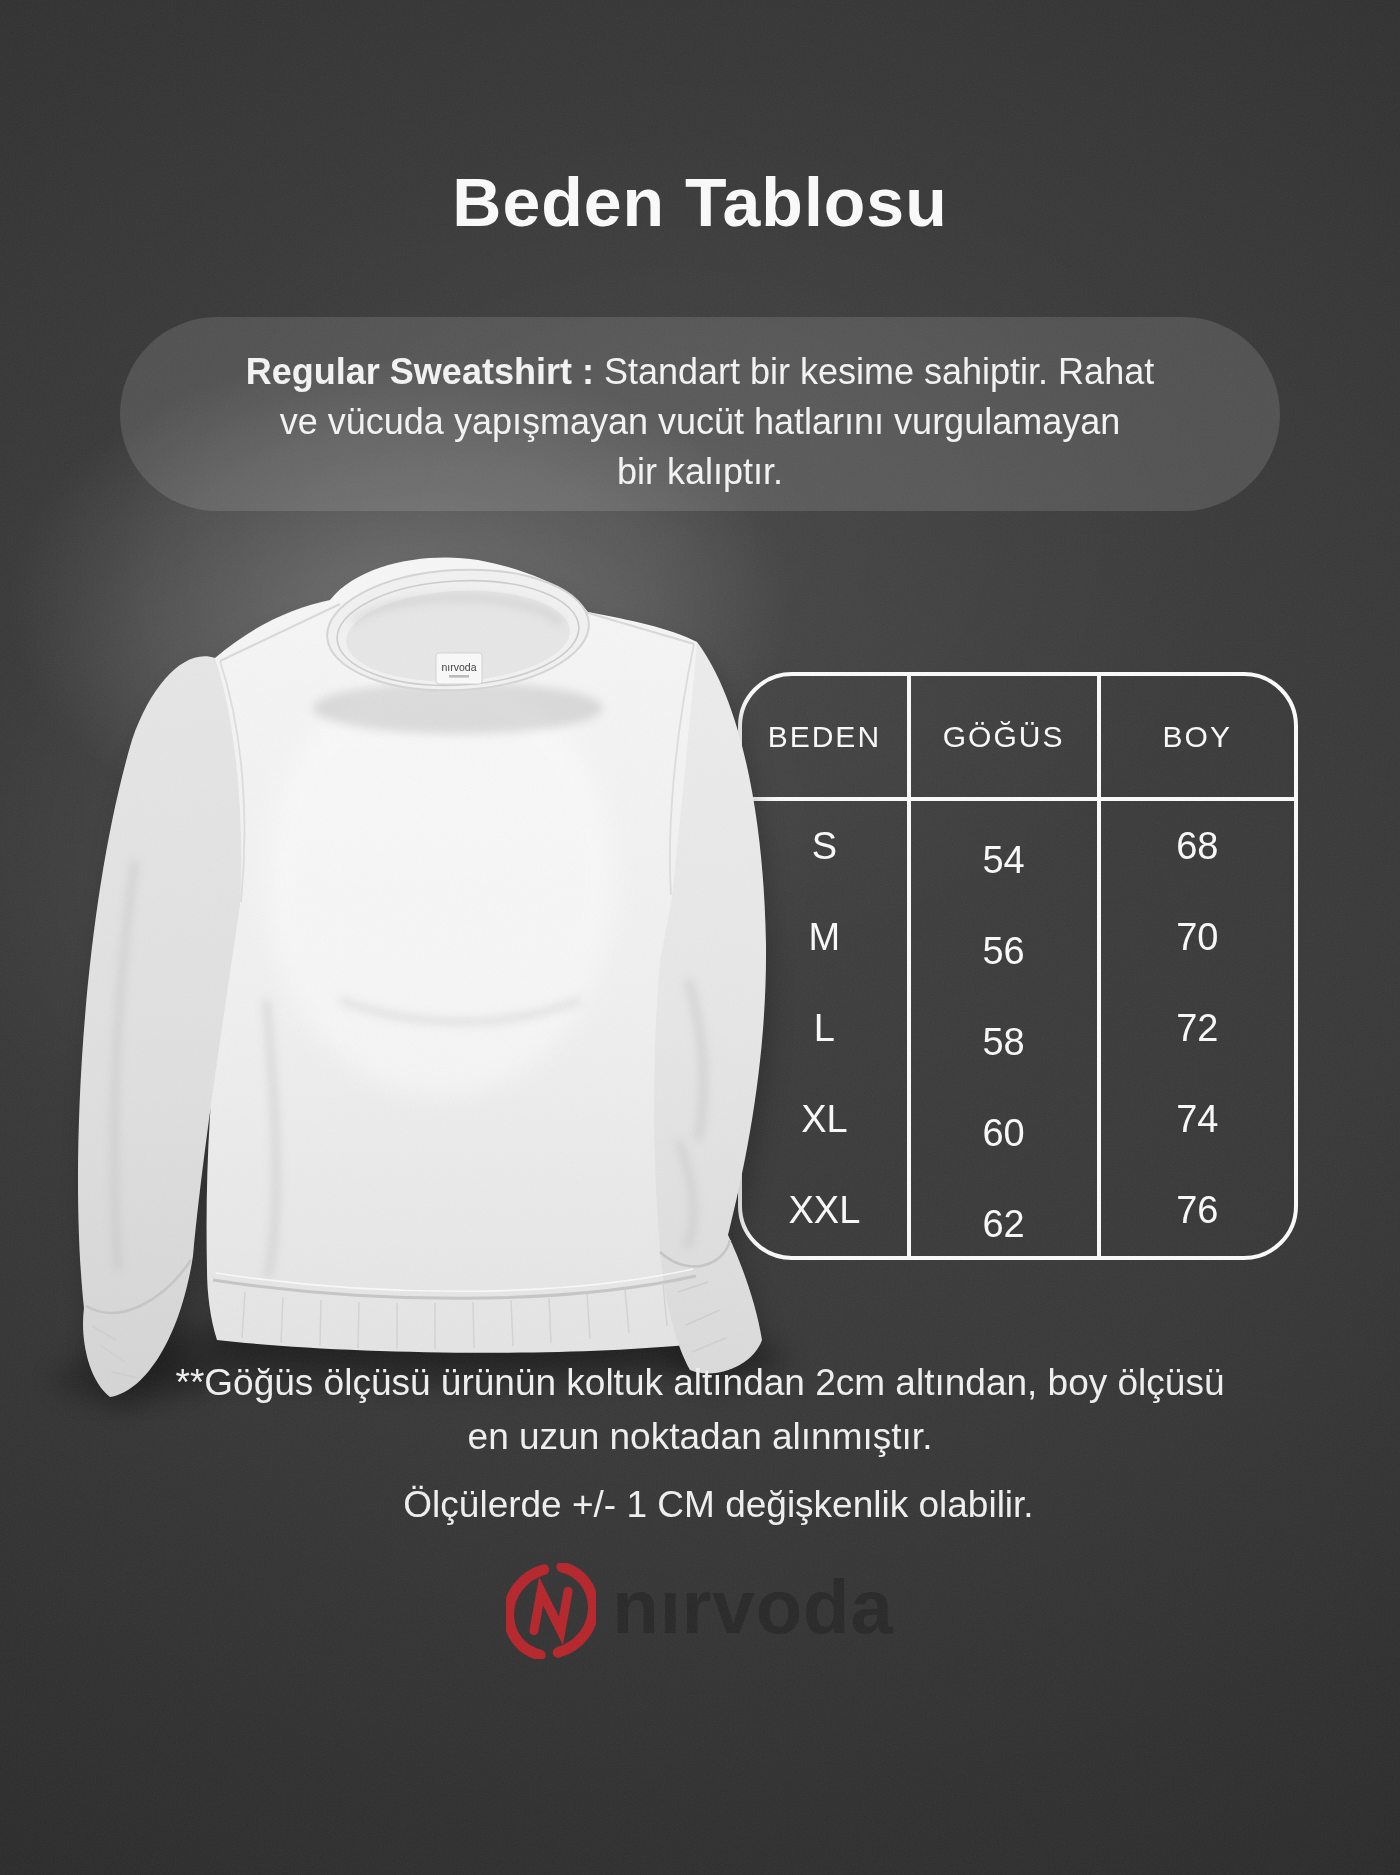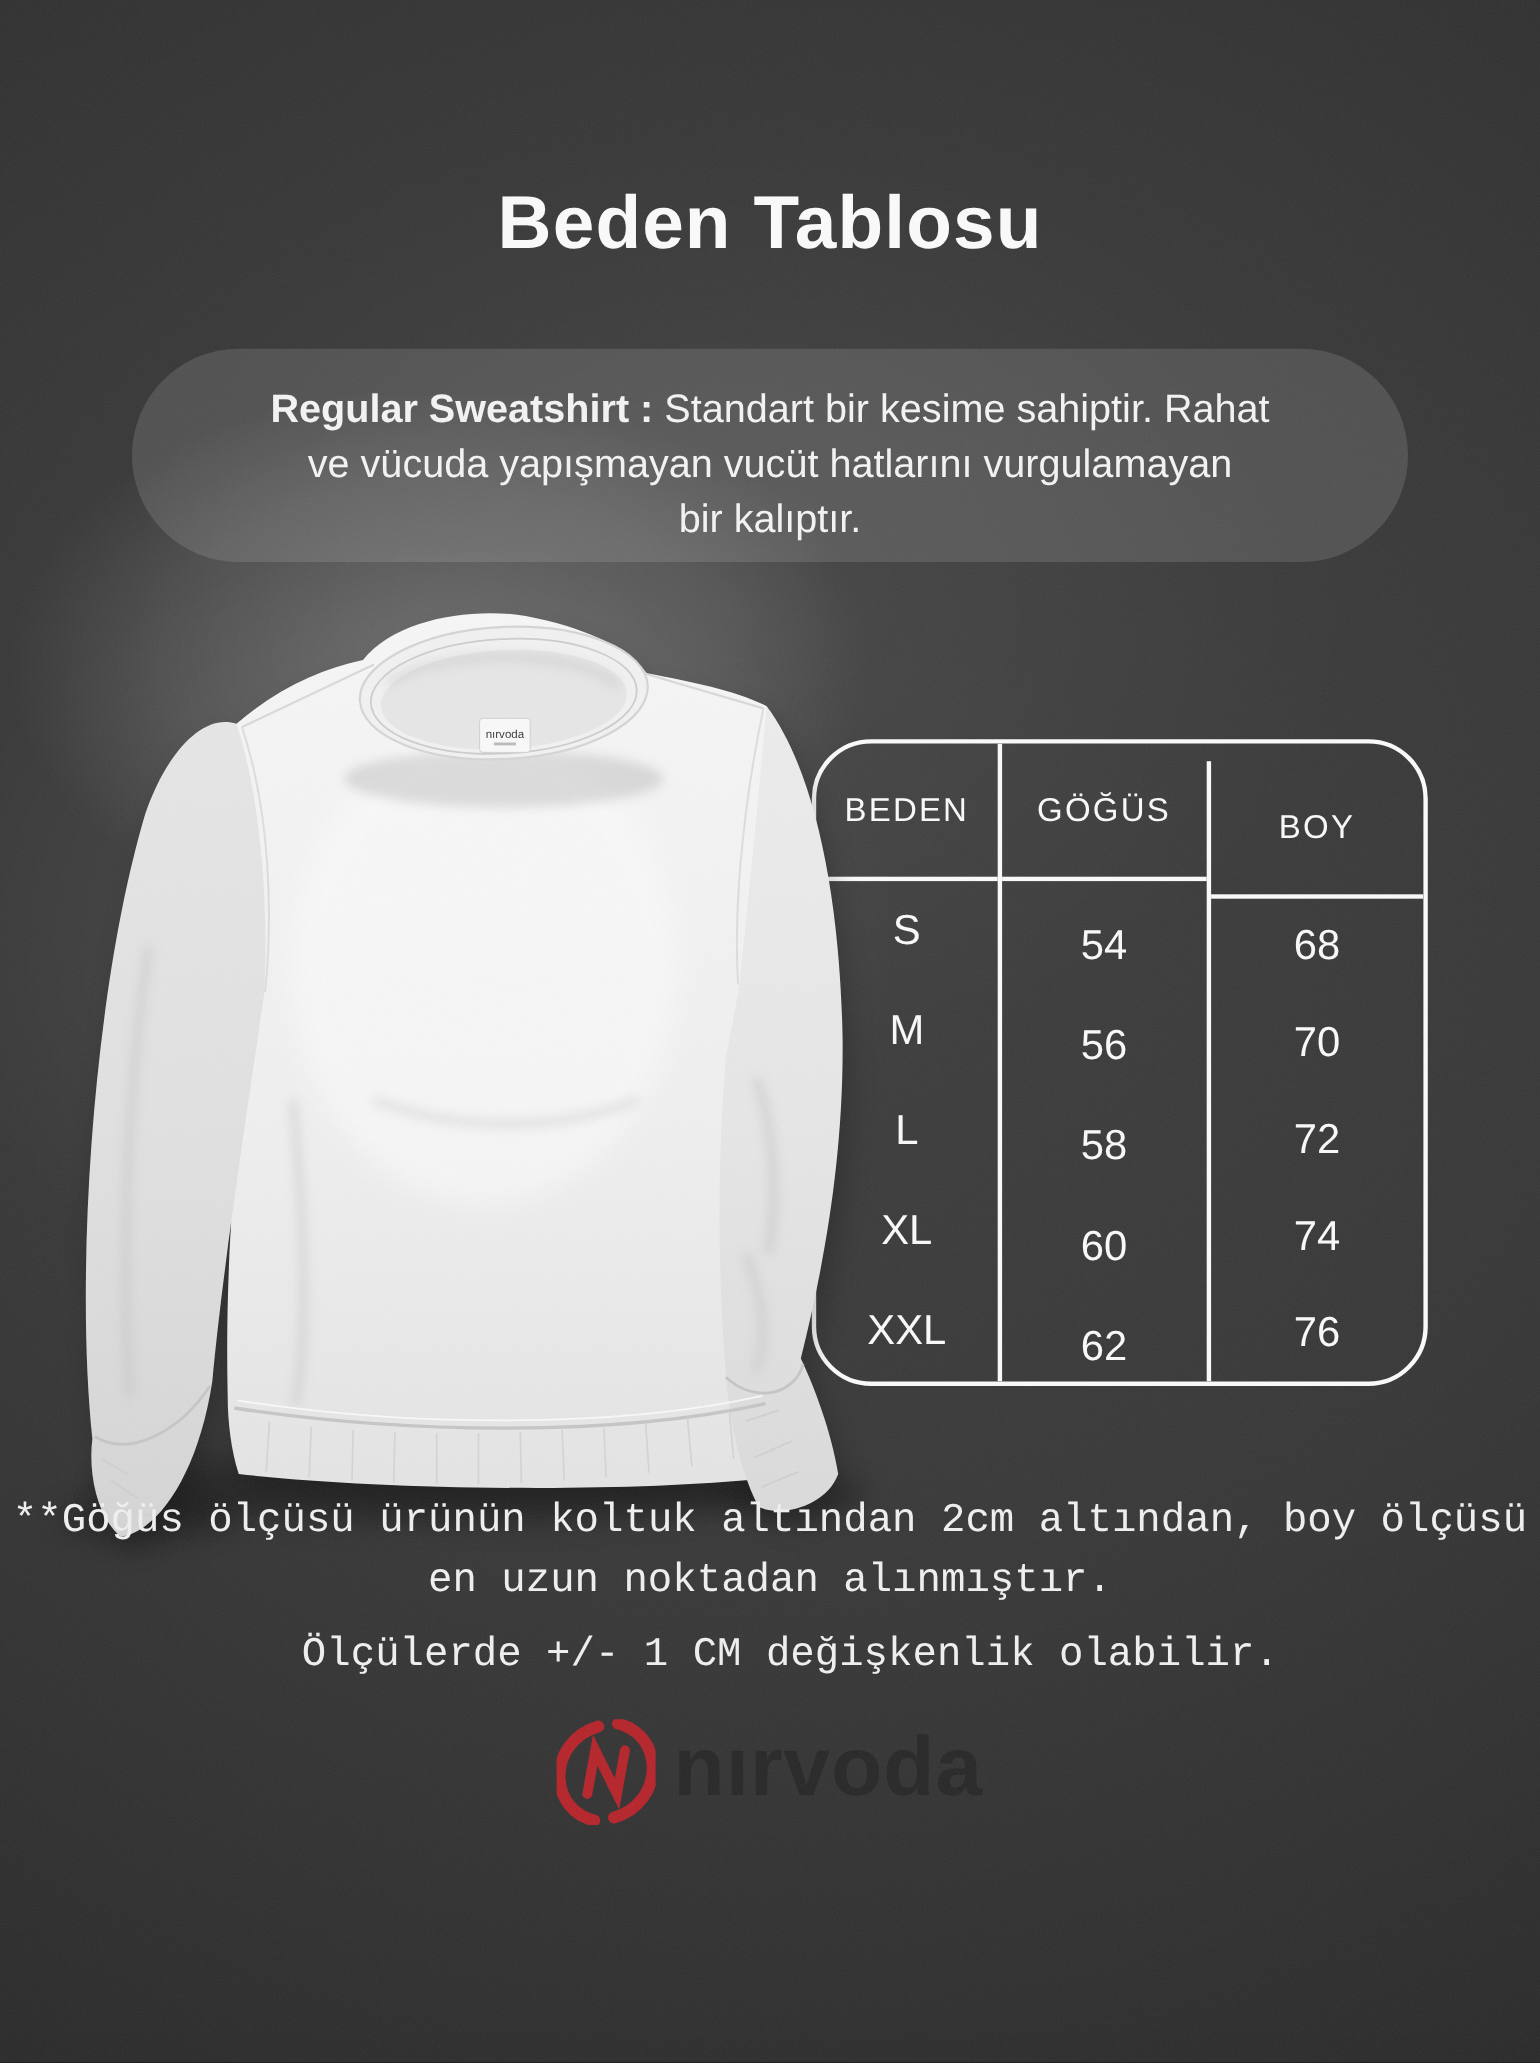--- a/index.html
+++ b/index.html
@@ -36,38 +36,38 @@
   }
   .desc-pill b{font-weight:700;}
 
   
   .size-table{
     position:absolute;left:738px;top:672px;width:560px;height:588px;z-index:2;
     border:4px solid #fbfbfb;border-radius:54px;display:flex;overflow:hidden;
   }
   .size-col{display:flex;flex-direction:column;width:172px;}
   .size-col.c2{width:198px;border-left:4px solid #fbfbfb;gap:27px;}
-  .size-col.c3{width:206px;border-left:4px solid #fbfbfb;margin-top:16px;}
+  .size-col.c3{width:206px;border-left:4px solid #fbfbfb;}
   .size-col .th{
     height:125px;border-bottom:4px solid #fbfbfb;flex:0 0 auto;
     display:flex;align-items:center;justify-content:center;
     font-size:30px;letter-spacing:2px;color:#fafafa;font-weight:400;
   }
   .size-col .td{
     flex:1 1 0;display:flex;align-items:center;justify-content:center;
     font-size:38px;color:#fafafa;font-weight:400;
   }
 
   
   .sweatshirt{position:absolute;left:40px;top:440px;width:720px;height:960px;z-index:3;overflow:visible;}
 
   
   .footnote{
     position:absolute;left:0;top:1356px;width:100%;z-index:4;text-align:center;
-    font-size:37px;line-height:54px;color:#f0f0f0;font-weight:400;font-family:Liberation Mono, monospace;
+    font-size:37px;line-height:54px;color:#f0f0f0;font-weight:400;
   }
   .footnote .gap{margin-top:14px;padding-left:37px;}
 
   
   .brand{
     position:absolute;left:0;top:1556px;width:100%;height:110px;z-index:4;
     display:flex;align-items:center;justify-content:center;gap:16px;
   }
   .brand .emblem{width:90px;height:96px;flex:0 0 auto;}
   .brand .wordmark{

